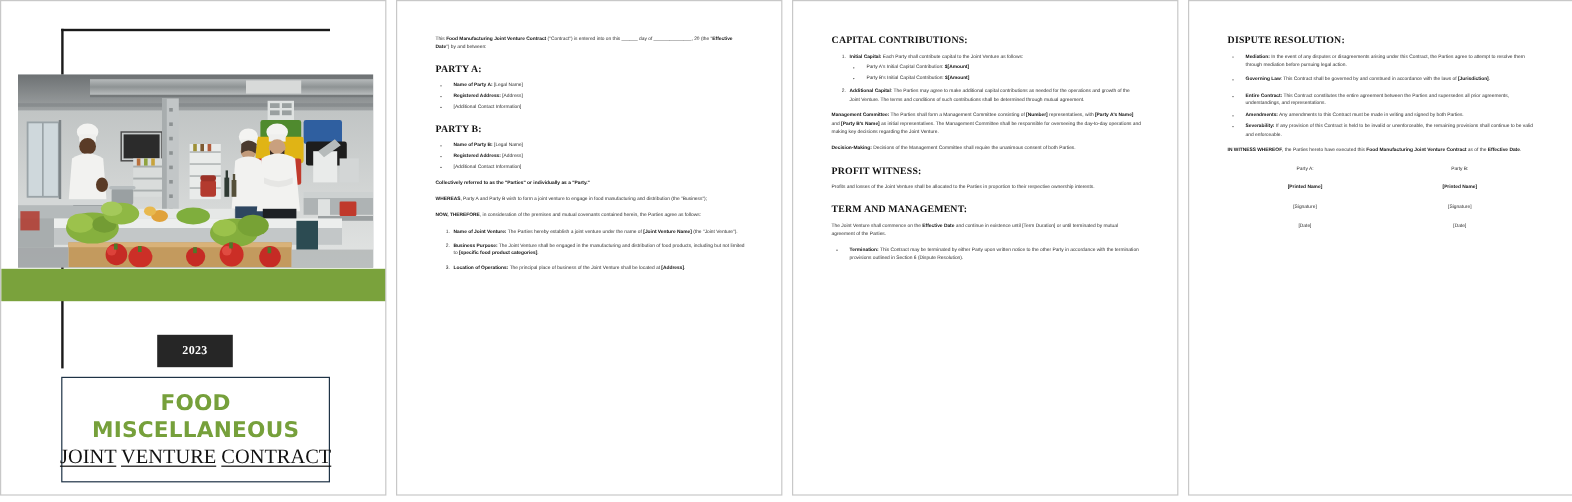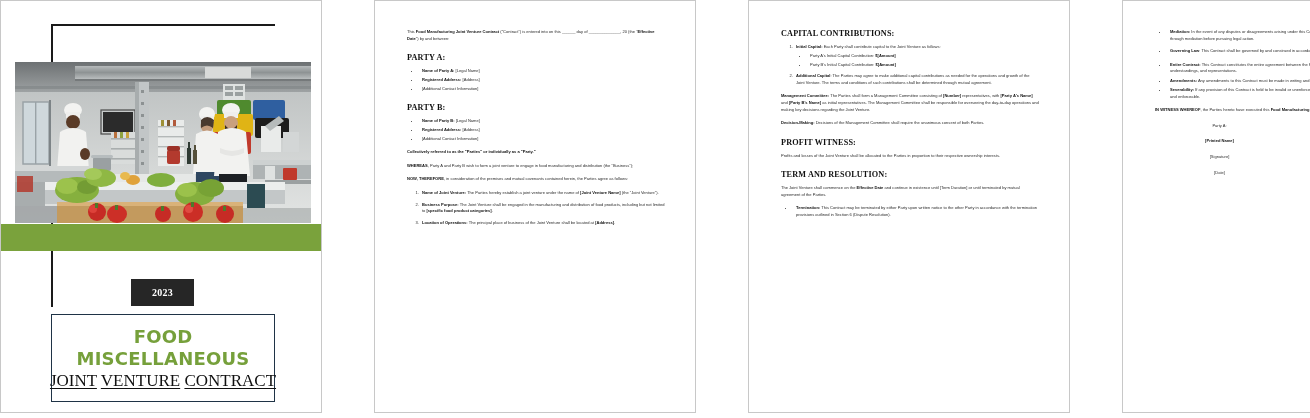--- a/index.html
+++ b/index.html
@@ -19,21 +19,21 @@
   }
   .page {
     position: relative;
     background: #ffffff;
     border: 1px solid #c8c8c8;
     height: 413px;
     flex: 0 0 322px;
     overflow: hidden;
   }
   .page-1 { flex: 0 0 322px; }
-  .page-2, .page-3, .page-4 { flex: 0 0 322px; margin-left: 44px; }
+  .page-2, .page-3, .page-4 { flex: 0 0 322px; }
 
   
   .cover-line-h {
     position: absolute;
     left: 50px; top: 23px;
     width: 224px; height: 1.5px;
     background: #1a1a1a;
   }
   .cover-line-v {
     position: absolute;
@@ -389,32 +389,33 @@
         <li><b>Additional Capital</b><span>: The Parties may agree to make additional capital contributions as needed for the operations and growth of the Joint Venture. The terms and conditions of such contributions shall be determined through mutual agreement.</span></li>
       </ol>
 
       <p class="para"><b>Management Committee:</b><span> The Parties shall form a Management Committee consisting of </span><b>[Number]</b><span> representatives, with </span><b>[Party A's Name]</b><span> and </span><b>[Party B's Name]</b><span> as initial representatives. The Management Committee shall be responsible for overseeing the day-to-day operations and making key decisions regarding the Joint Venture.</span></p>
 
       <p class="para"><b>Decision-Making:</b><span> Decisions of the Management Committee shall require the unanimous consent of both Parties.</span></p>
 
       <div class="h1">PROFIT WITNESS:</div>
       <p class="para">Profits and losses of the Joint Venture shall be allocated to the Parties in proportion to their respective ownership interests.</p>
 
-      <div class="h1">TERM AND RESOLUTION:</div>
+      <div class="h1">TERM AND MANAGEMENT:</div>
       <p class="para"><span>The Joint Venture shall commence on the </span><b>Effective Date</b><span> and continue in existence until [Term Duration] or until terminated by mutual agreement of the Parties.</span></p>
 
       <ul class="bullets">
         <li><b>Termination:</b><span> This Contract may be terminated by either Party upon written notice to the other Party in accordance with the termination provisions outlined in Section 6 (Dispute Resolution).</span></li>
       </ul>
     </div>
   </div>
 
   <div class="page page-4">
     <div class="page-body">
 
+      <div class="h1 first">DISPUTE RESOLUTION:</div>
       <ul class="bullets spaced">
         <li><b>Mediation:</b><span> In the event of any disputes or disagreements arising under this Contract, the Parties agree to attempt to resolve them through mediation before pursuing legal action.</span></li>
         <li><b>Governing Law</b><span>: This Contract shall be governed by and construed in accordance with the laws of </span><b>[Jurisdiction]</b><span>.</span></li>
       </ul>
 
       <ul class="bullets spaced2">
         <li><b>Entire Contract:</b><span> This Contract constitutes the entire agreement between the Parties and supersedes all prior agreements, understandings, and representations.</span></li>
         <li><b>Amendments:</b><span> Any amendments to this Contract must be made in writing and signed by both Parties.</span></li>
         <li><b>Severability:</b><span> If any provision of this Contract is held to be invalid or unenforceable, the remaining provisions shall continue to be valid and enforceable.</span></li>
       </ul>

